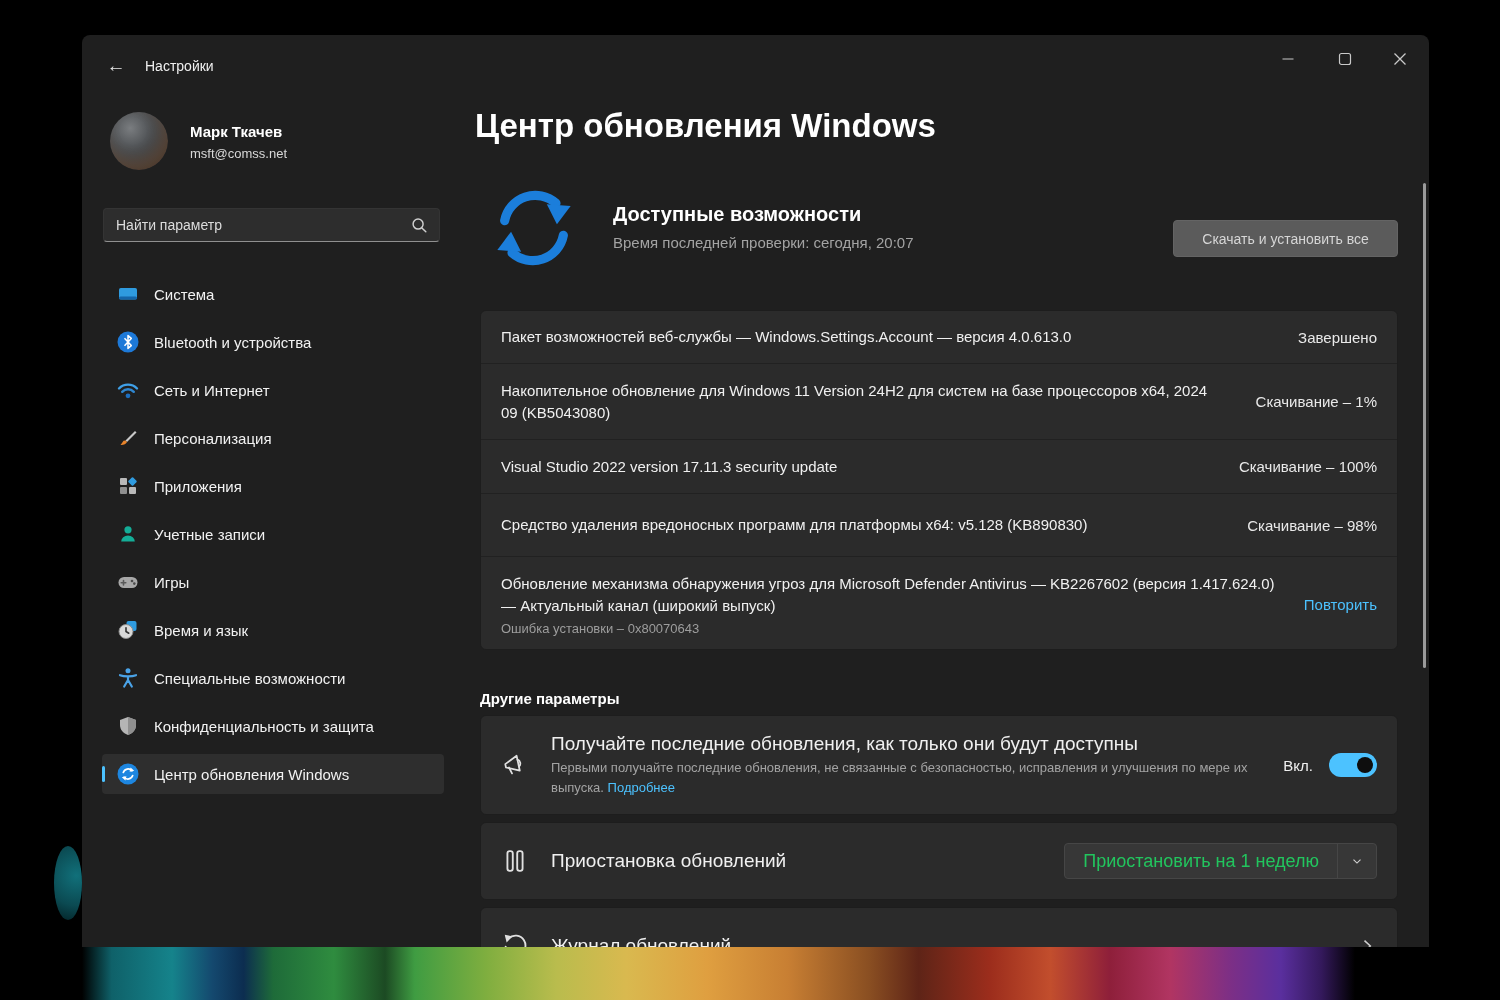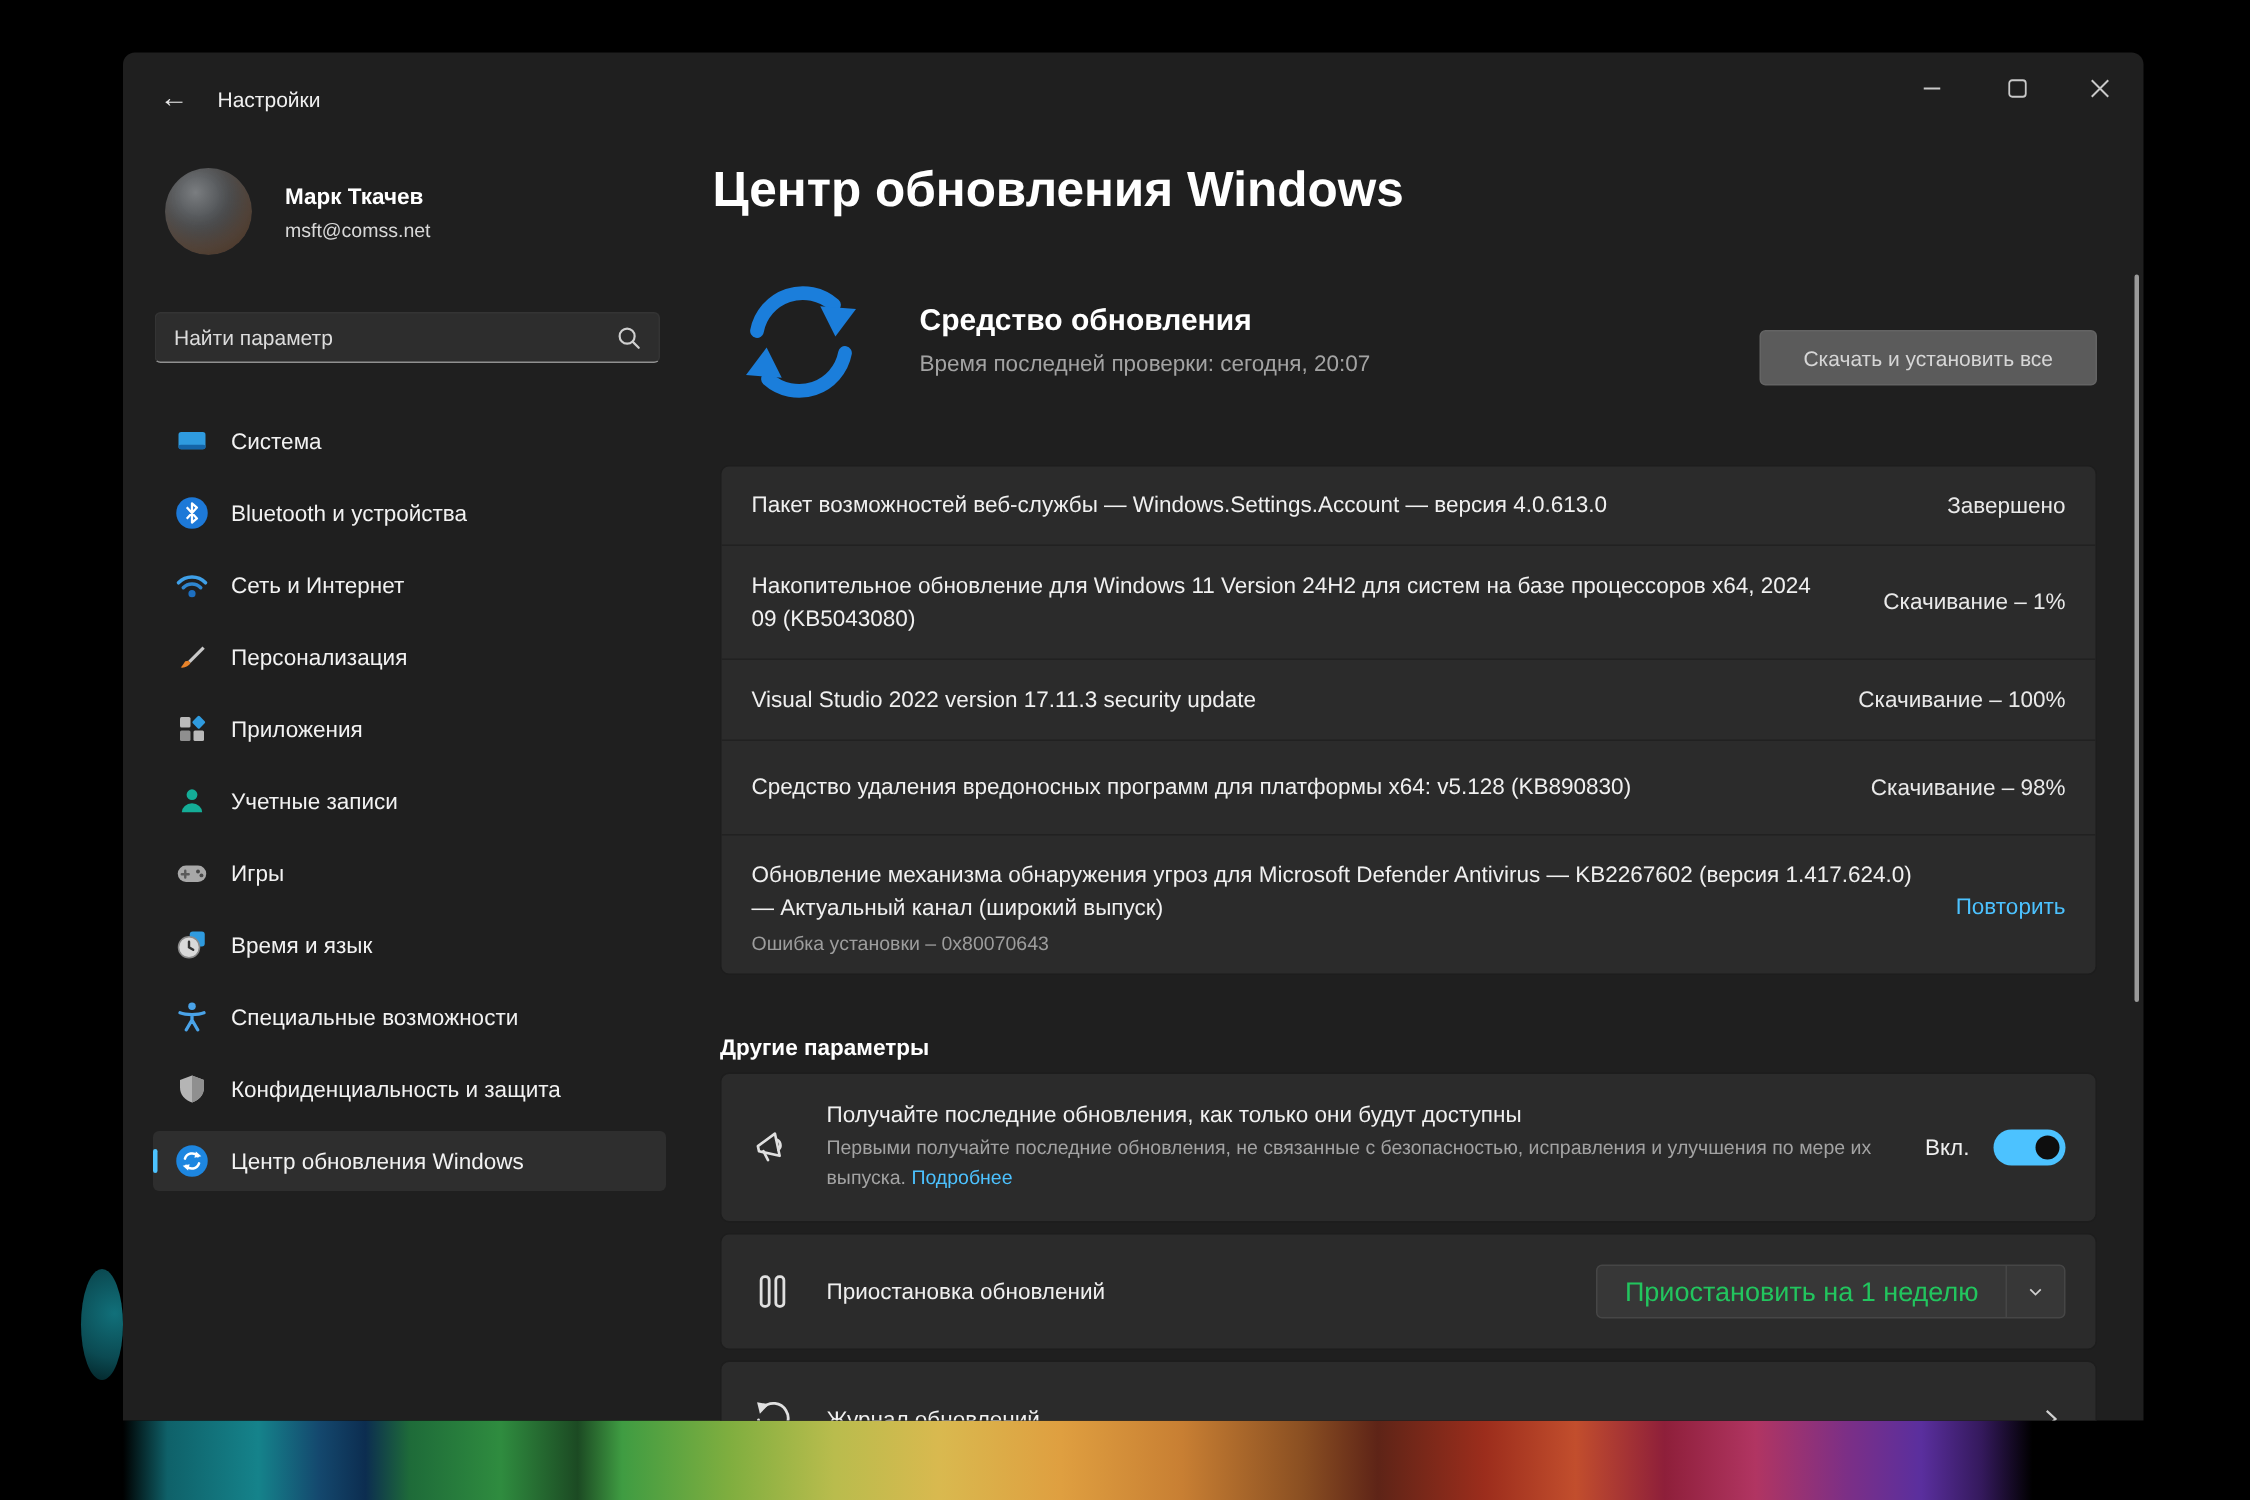--- a/index.html
+++ b/index.html
@@ -81,21 +81,21 @@
   .link { color:#4cc2ff; cursor:pointer; text-decoration:none; }
   .u-action { margin-left:auto; font-size:15px; white-space:nowrap; }
 
   .section-heading { position:absolute; left:398px; top:655px; font-size:15px; font-weight:700; color:#fff; }
 
   .row-card { display:flex; align-items:center; }
   .latest-card { top:680px; height:100px; padding:0 20px; }
   .pause-card { top:787px; height:78px; padding:0 20px; }
   .history-card { top:872px; height:78px; padding:0 20px; }
   .row-ico { width:28px; height:28px; flex:0 0 auto; margin-right:22px; }
-  .row-title { font-size:15px; color:#f0f0f0; }
+  .row-title { font-size:19px; color:#f0f0f0; }
   .latest-text { display:flex; flex-direction:column; gap:3px; max-width:705px; }
   .latest-desc { font-size:13px; color:#a3a3a3; line-height:20px; }
 
   .toggle-label { margin-left:auto; font-size:15px; color:#f0f0f0; padding-right:16px; }
   .toggle { width:48px; height:24px; border-radius:12px; background:#4cc2ff;
     position:relative; cursor:pointer; flex:0 0 auto; }
   .toggle .knob { position:absolute; right:4px; top:4px; width:16px; height:16px;
     border-radius:50%; background:#0e0e0e; }
 
   .split-btn { margin-left:auto; height:36px; display:flex; align-items:center;
@@ -240,21 +240,21 @@
     </div>
 
     <div class="page-title">Центр обновления Windows</div>
 
     <svg class="hero-icon" viewBox="0 0 96 96">
       <path d="M16 40 A34 34 0 0 1 72 21" fill="none" stroke="#1b7edb" stroke-width="10" stroke-linecap="round"></path>
       <polygon points="62,22 88,24 73,44" fill="#1b7edb"></polygon>
       <path d="M80 56 A34 34 0 0 1 24 75" fill="none" stroke="#1b7edb" stroke-width="10" stroke-linecap="round"></path>
       <polygon points="34,74 8,72 23,52" fill="#1b7edb"></polygon>
     </svg>
-    <div class="hero-title">Средство обновления</div>
+    <div class="hero-title">Доступные возможности</div>
     <div class="hero-sub">Время последней проверки: сегодня, 20:07</div>
     <button class="hero-btn">Скачать и установить все</button>
 
     <div class="card updates-card">
       <div class="u-row" style="height:52px;">
         <div class="u-name" style="width:722px;">Пакет возможностей веб-службы — Windows.Settings.Account — версия 4.0.613.0</div>
         <div class="u-status">Завершено</div>
       </div>
       <div class="u-row" style="height:76px;justify-content:flex-end;">
         <div class="u-name" style="width:712px;">Накопительное обновление для Windows 11 Version 24H2 для систем на базе процессоров x64, 2024 09 (KB5043080)</div>

